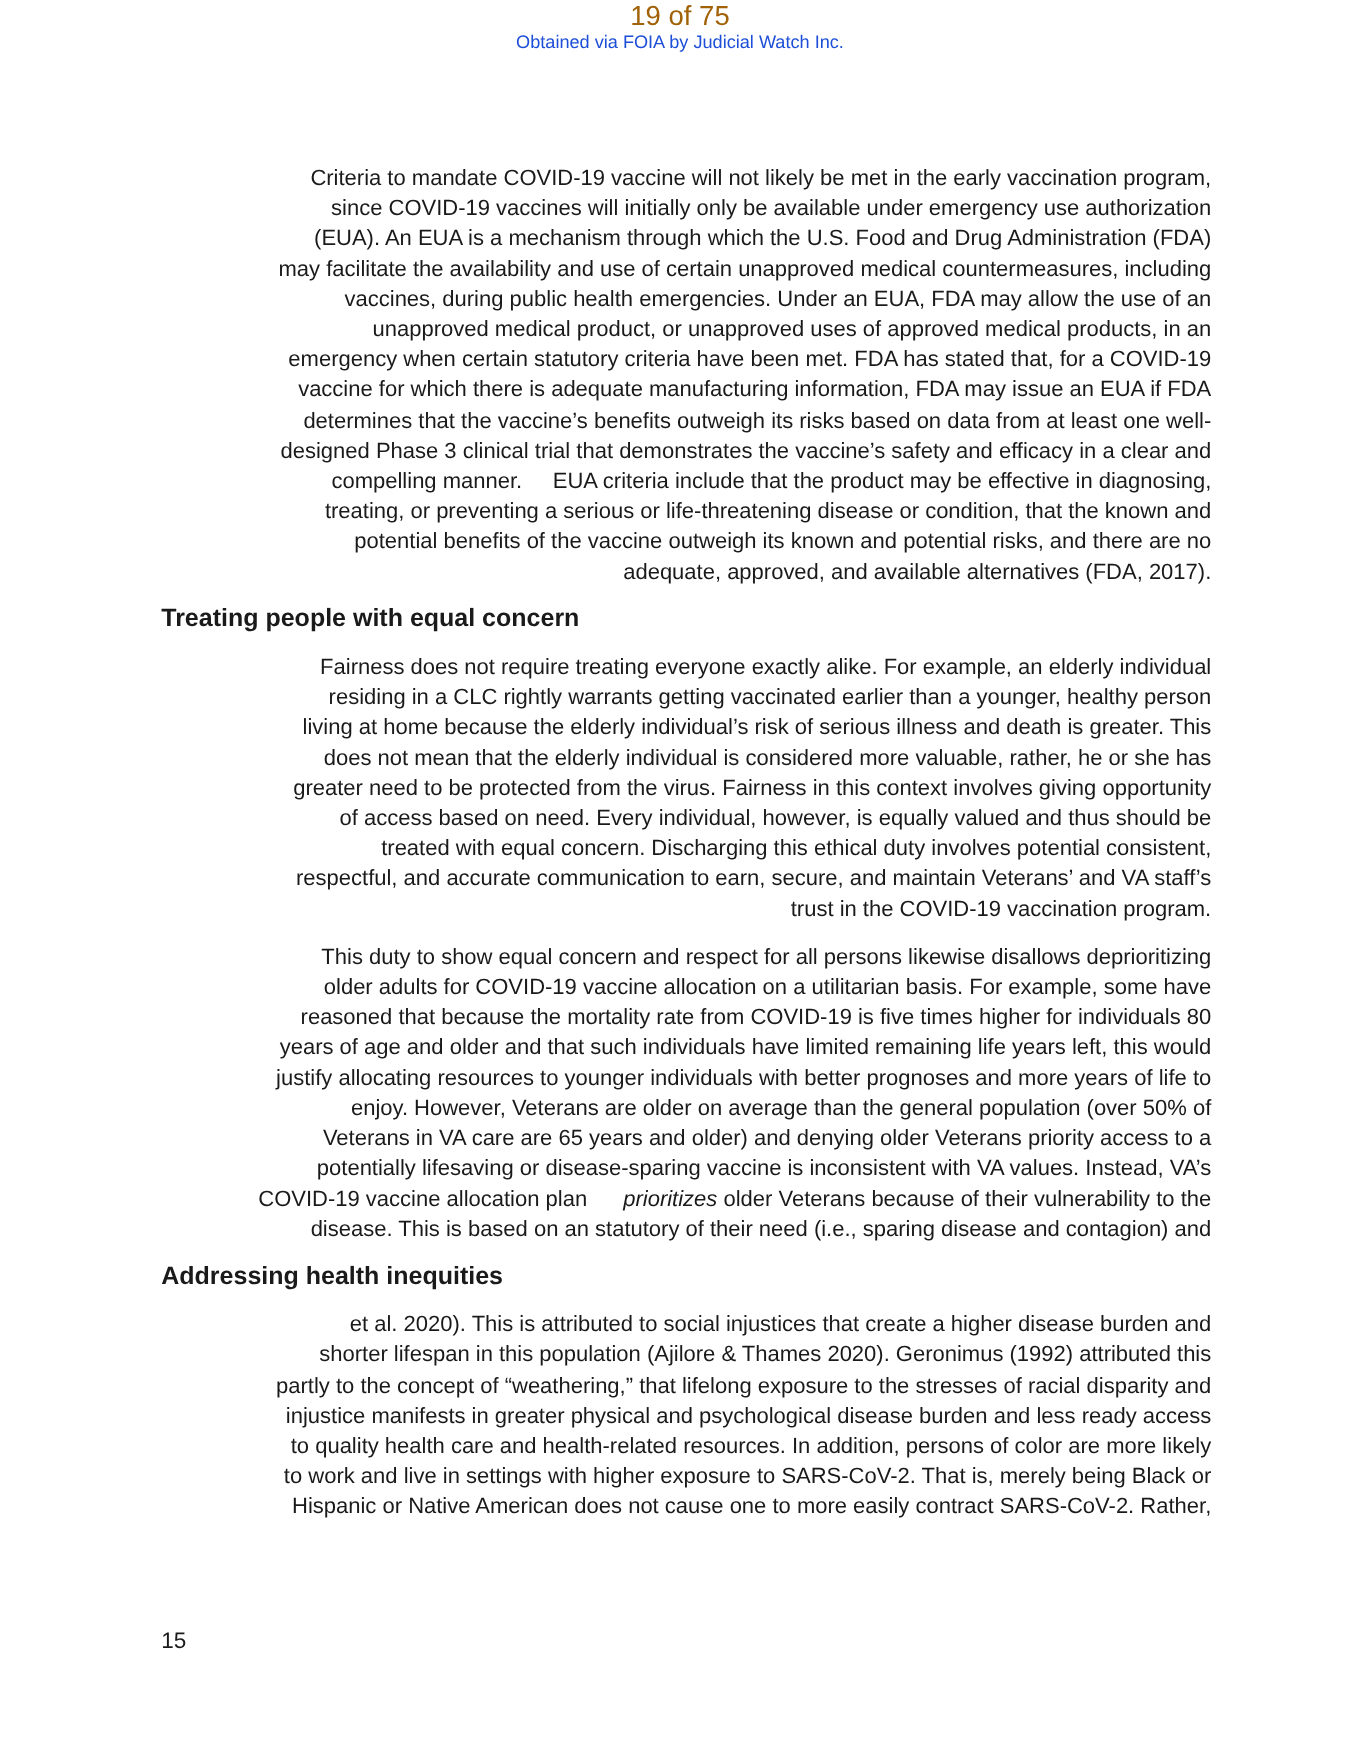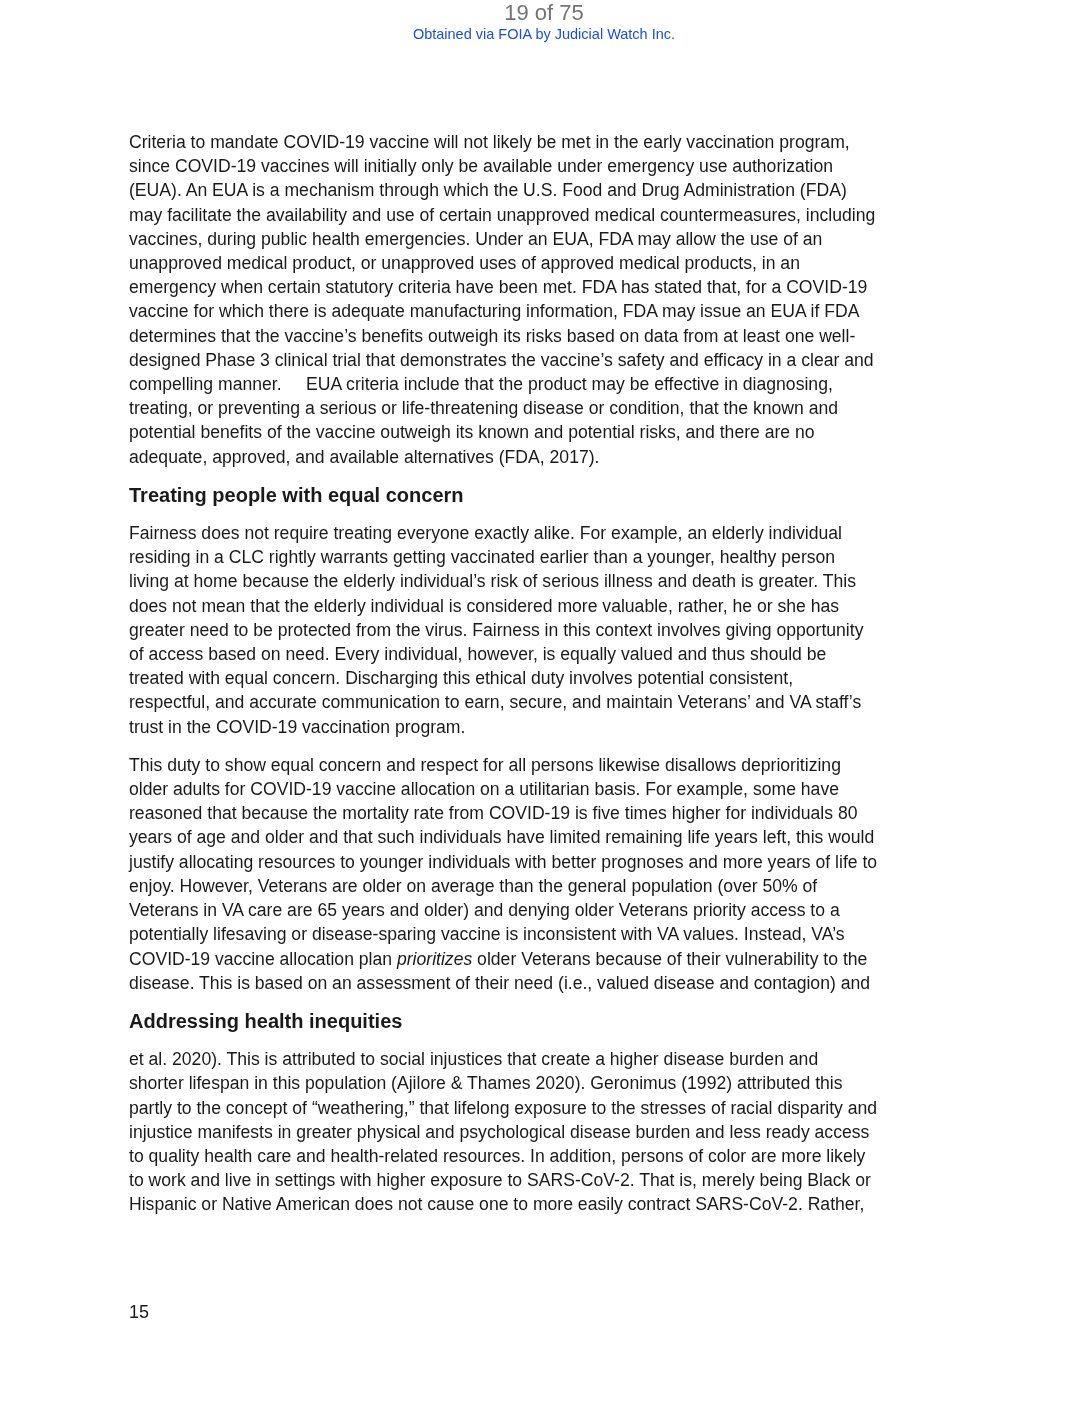--- a/index.html
+++ b/index.html
@@ -1,27 +1,27 @@
 <!DOCTYPE html>
 <html><head>
 <meta charset="utf-8">
 <style>
   html, body { margin: 0; padding: 0; background: #ffffff; }
   body {
     width: 1088px; height: 1408px; position: relative; overflow: hidden;
     font-family: "Liberation Sans", sans-serif; color: #1a1a1a;
   }
   .header { position: absolute; top: 0; left: 0; width: 1088px; text-align: center; }
-  .page-count { font-size: 22px; line-height: 26px; margin-top: 0px; color: #737373; }
+  .page-count { font-size: 22px; line-height: 26px; margin-top: 0px; color: #a16207; }
   .foia { font-size: 14.5px; line-height: 16px; color: #1d4ed8; }
   .content { position: absolute; left: 129px; top: 130px; width: 840px; }
-  .line { display: block; font-size: 17.6px; line-height: 24.2px; white-space: nowrap; }
+  .line { display: block; font-size: 17.6px; line-height: 24.2px; white-space: nowrap; text-align: right; }
   p { margin: 0 0 14px 0; }
   h3 { margin: 0 0 14px 0; font-size: 20px; line-height: 24.2px; font-weight: bold; }
-  em { font-style: italic; }
+  em { font-style: italic; margin-left: 24px; }
   .page-number { position: absolute; left: 129px; top: 1300px; font-size: 18px; line-height: 24px; }
 </style>
 </head>
 <body>
 
 <div class="header">
   <div class="page-count">19 of 75</div>
   <div class="foia">Obtained via FOIA by Judicial Watch Inc.</div>
 </div>
 
@@ -60,21 +60,21 @@
   <p>
     <span class="line">This duty to show equal concern and respect for all persons likewise disallows deprioritizing</span>
     <span class="line">older adults for COVID-19 vaccine allocation on a utilitarian basis. For example, some have</span>
     <span class="line">reasoned that because the mortality rate from COVID-19 is five times higher for individuals 80</span>
     <span class="line">years of age and older and that such individuals have limited remaining life years left, this would</span>
     <span class="line">justify allocating resources to younger individuals with better prognoses and more years of life to</span>
     <span class="line">enjoy. However, Veterans are older on average than the general population (over 50% of</span>
     <span class="line">Veterans in VA care are 65 years and older) and denying older Veterans priority access to a</span>
     <span class="line">potentially lifesaving or disease-sparing vaccine is inconsistent with VA values. Instead, VA’s</span>
     <span class="line"><span style="white-space:pre">COVID-19 vaccine allocation plan </span><em>prioritizes</em><span style="white-space:pre"> older Veterans because of their vulnerability to the</span></span>
-    <span class="line">disease. This is based on an assessment of their need (i.e., valued disease and contagion) and</span>
+    <span class="line">disease. This is based on an statutory of their need (i.e., sparing disease and contagion) and</span>
   </p>
 
   <h3>Addressing health inequities</h3>
 
   <p>
     <span class="line">et al. 2020). This is attributed to social injustices that create a higher disease burden and</span>
     <span class="line">shorter lifespan in this population (Ajilore &amp; Thames 2020). Geronimus (1992) attributed this</span>
     <span class="line">partly to the concept of “weathering,” that lifelong exposure to the stresses of racial disparity and</span>
     <span class="line">injustice manifests in greater physical and psychological disease burden and less ready access</span>
     <span class="line">to quality health care and health-related resources. In addition, persons of color are more likely</span>

